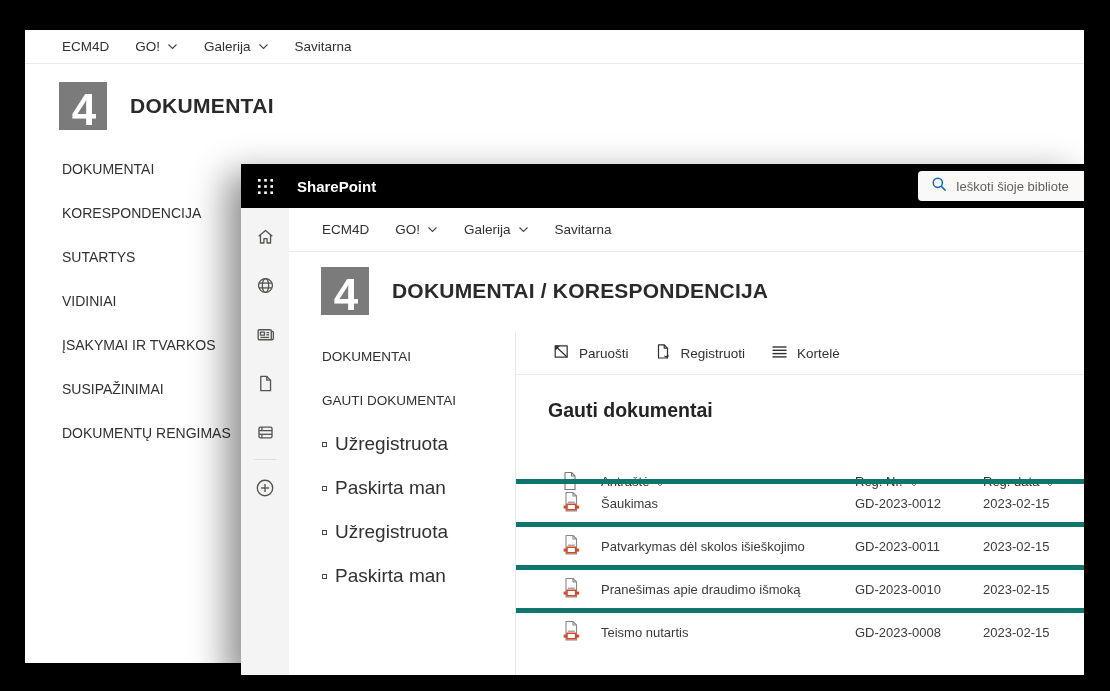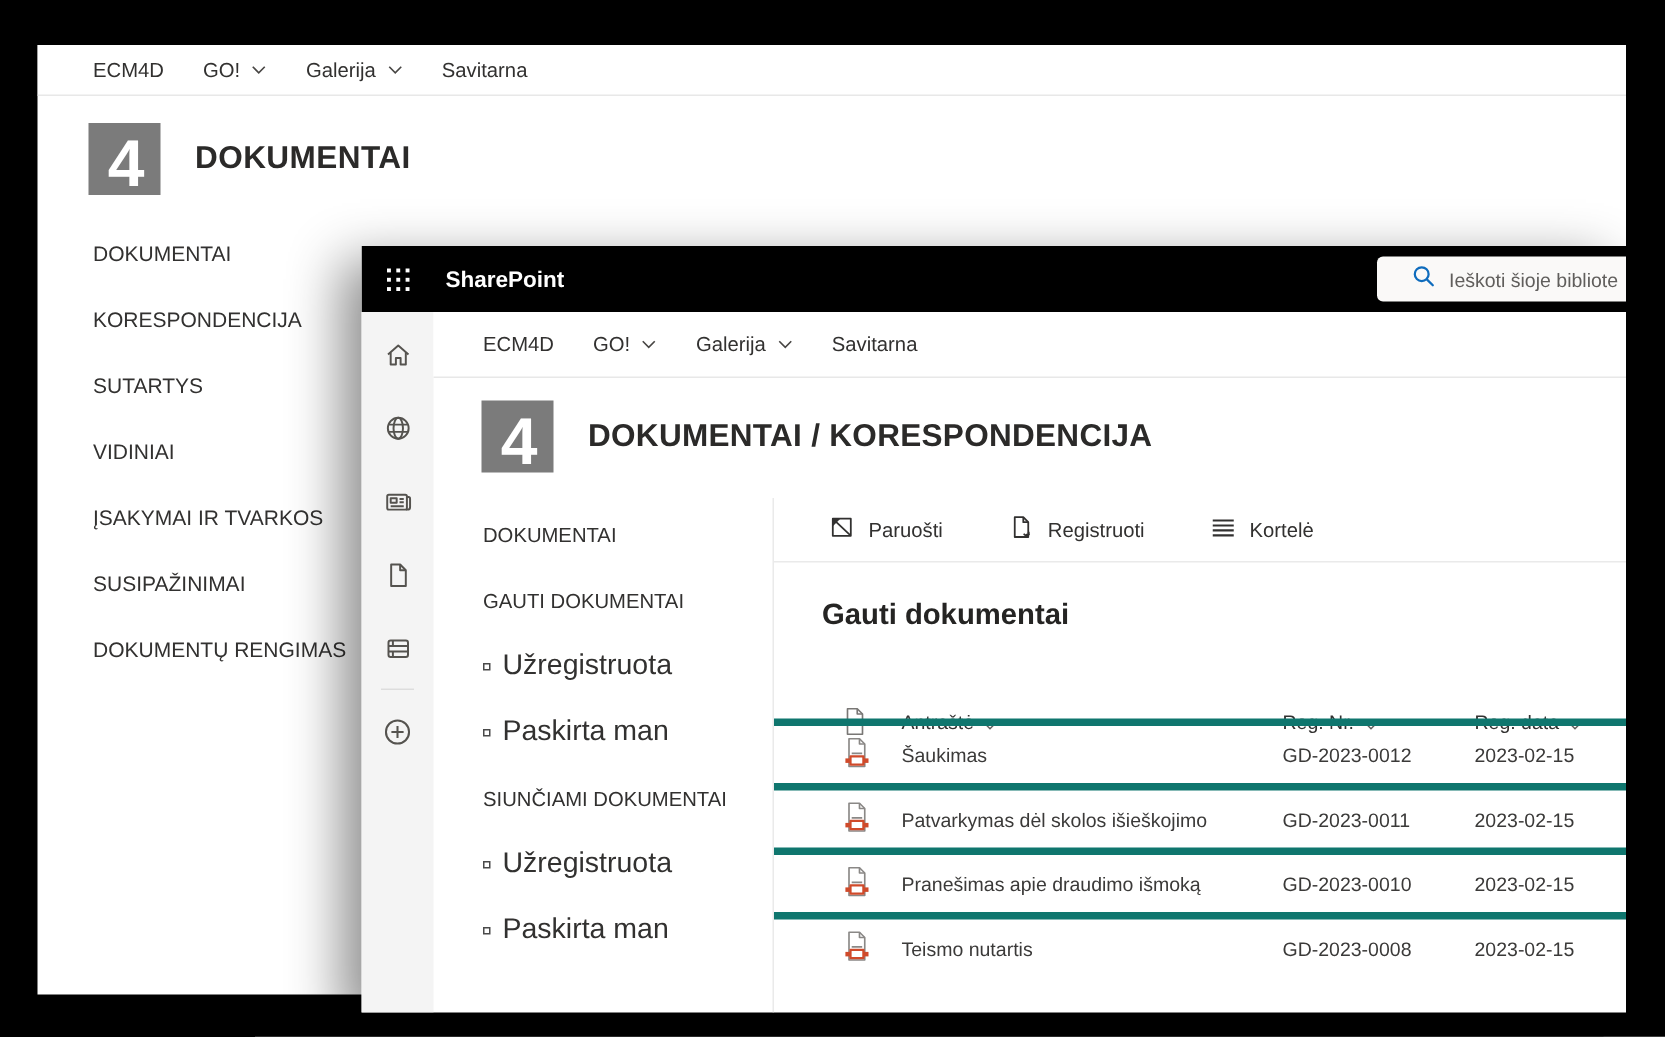--- a/index.html
+++ b/index.html
@@ -33,21 +33,21 @@
     background:#fff; overflow:hidden; display:flex; flex-direction:column;
     box-shadow:-14px 10px 34px rgba(0,0,0,0.45); }
 
   .suitebar { height:44px; background:#000; display:flex; align-items:center;
     flex:0 0 44px; position:relative; }
   .waffle-btn { width:48px; height:44px; display:flex; align-items:center;
     justify-content:center; cursor:pointer; }
   .suite-app { color:#fff; font-size:15px; font-weight:bold; margin-left:8px; }
   .search-box { position:absolute; left:677px; top:7px; width:190px; height:30px;
     background:#faf9f8; border-radius:4px; display:flex; align-items:center;
-    padding-left:23px; gap:9px; }
+    padding-left:13px; gap:9px; }
   .search-box input { border:none; outline:none; background:transparent; flex:1;
     font-size:13px; color:#323130; font-family:inherit; }
   .search-box input::placeholder { color:#605e5c; opacity:1; }
 
   .fg-body { flex:1; display:flex; min-height:0; }
 
   .rail { flex:0 0 48px; background:#f4f4f4; display:flex; flex-direction:column;
     align-items:center; padding-top:4px; }
   .rail-btn { width:48px; height:49px; display:flex; align-items:center;
     justify-content:center; cursor:pointer; }
@@ -64,21 +64,21 @@
   .leftnav .nav-row { height:44px; display:flex; align-items:center; padding-left:33px;
     cursor:pointer; white-space:nowrap; }
   .leftnav .lvl-top { font-size:13.5px; color:#323130; }
   .leftnav .lvl-sub { font-size:19px; color:#323130; }
   .sq-bullet { width:5px; height:5px; border:1px solid #4a4a4a; margin-right:8px;
     flex:0 0 auto; }
 
   .doclist { flex:1; display:flex; flex-direction:column; min-width:0; }
 
   .toolbar { flex:0 0 43px; display:flex; align-items:center; padding-left:37px;
-    border-bottom:1px solid #eaeaea; gap:44px; }
+    border-bottom:1px solid #eaeaea; gap:26px; }
   .tool-btn { display:inline-flex; align-items:center; gap:9px; font-size:13.5px;
     color:#323130; cursor:pointer; white-space:nowrap; }
 
   .list-heading { padding:24px 0 0 32px; font-size:19.5px; font-weight:bold;
     color:#252423; flex:0 0 63px; }
 
   .grid-head, .grid-row { display:grid;
     grid-template-columns:39px 254px 128px 1fr; padding-left:46px;
     align-items:center; }
   .grid-head { height:41px; font-size:13px; color:#323130; }
@@ -251,21 +251,20 @@
             <div class="nav-row lvl-top">DOKUMENTAI</div>
             <div class="nav-row lvl-top">GAUTI DOKUMENTAI</div>
             <div class="nav-row lvl-sub">
               <span class="sq-bullet"></span>
               <span>Užregistruota</span>
             </div>
             <div class="nav-row lvl-sub">
               <span class="sq-bullet"></span>
               <span>Paskirta man</span>
             </div>
-            <div class="nav-row lvl-top">SIUNČIAMI DOKUMENTAI</div>
             <div class="nav-row lvl-sub">
               <span class="sq-bullet"></span>
               <span>Užregistruota</span>
             </div>
             <div class="nav-row lvl-sub">
               <span class="sq-bullet"></span>
               <span>Paskirta man</span>
             </div>
           </div>
 

